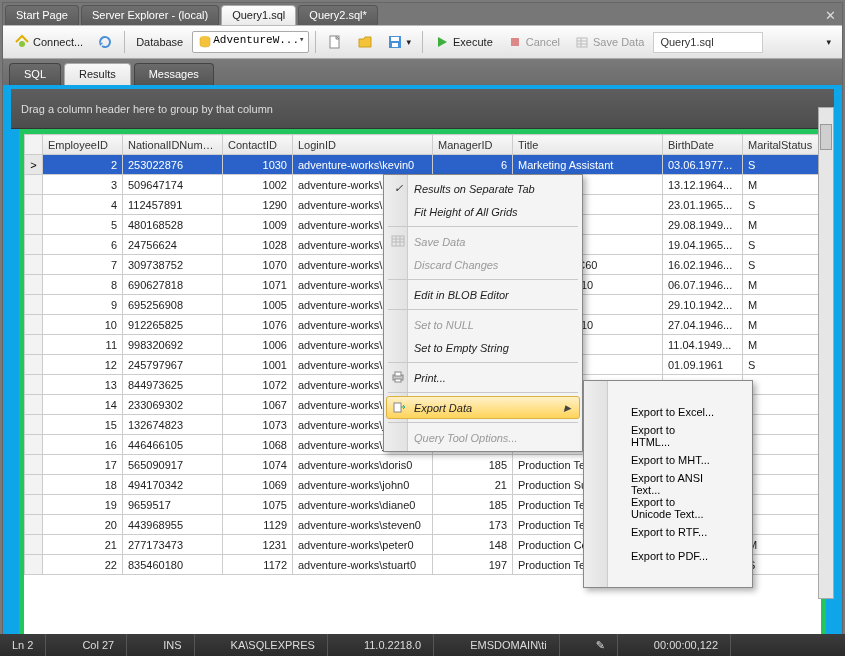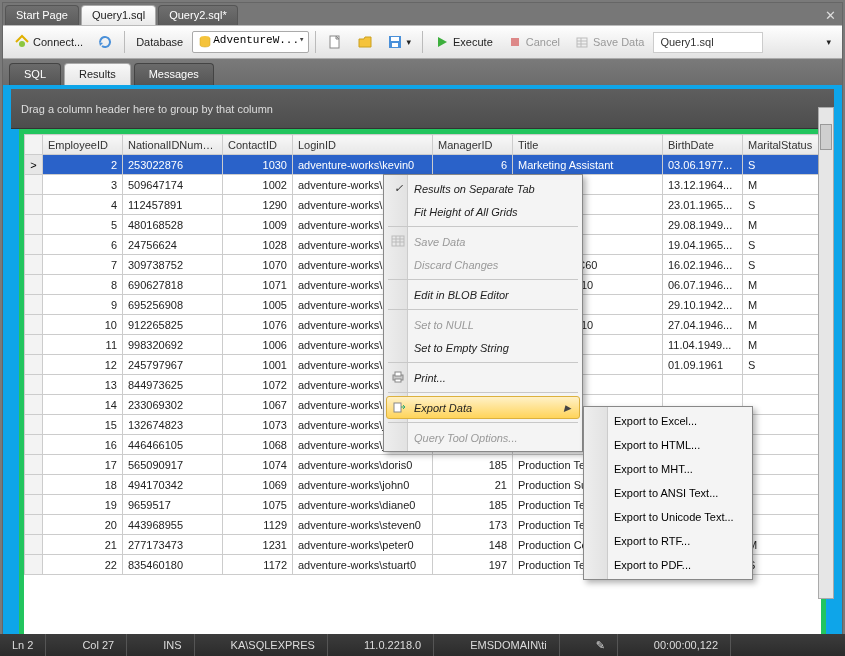--- a/index.html
+++ b/index.html
@@ -183,23 +183,22 @@
     position:absolute;left:0;top:0;bottom:0;width:24px;
     background:linear-gradient(90deg,#eeeeee,#e2e2e2);
     border-right:1px solid #ccc;z-index:-1;
   }
   .ctx-menu { z-index:20; }
   .submenu {
     position:absolute;
     background: #f4f4f4;
     border:1px solid #888;
     box-shadow:3px 3px 6px rgba(0,0,0,0.3);
-    padding:2px;
+    padding:19px;
     z-index:25;
-    margin-top:26px;
   }
   .submenu .mi {
     padding:3px 16px 3px 28px;
     height:24px;
     display:flex;align-items:center;
   }
   .submenu .iconcol {
     position:absolute;left:0;top:0;bottom:0;width:24px;
     background:linear-gradient(90deg,#eeeeee,#e2e2e2);
     border-right:1px solid #ccc;z-index:-1;
@@ -229,20 +228,21 @@
   }
   .right-scroll .thumb { position:absolute;left:1px;right:1px;top:16px;height:26px;background:#cfcfcf;border:1px solid #999;}
 </style>
 </head>
 <body>
 
 <div class="outer-frame">
 
   <div class="tab-strip">
     <div class="tab">Start Page</div>
+    <div class="tab">Server Explorer - (local)</div>
     <div class="tab active">Query1.sql</div>
     <div class="tab">Query2.sql*</div>
     <div class="tab-close">✕</div>
   </div>
 
   <div class="toolbar">
     <span class="tb-btn">
       <span class="icon">
         <svg width="16" height="16">
             <path d="M2 8 L8 2 L14 8" fill="none" stroke="#e0b000" stroke-width="2"></path>

